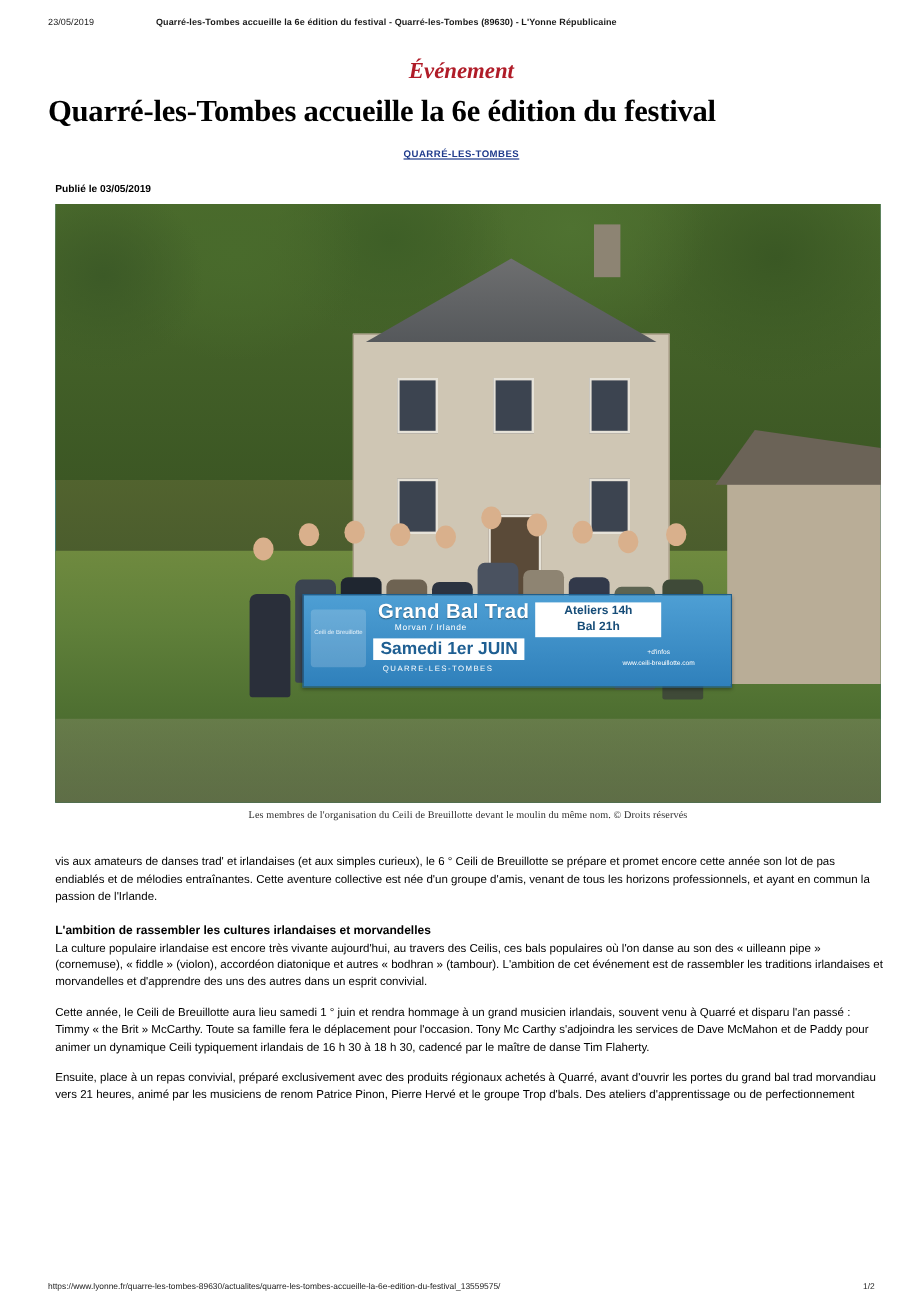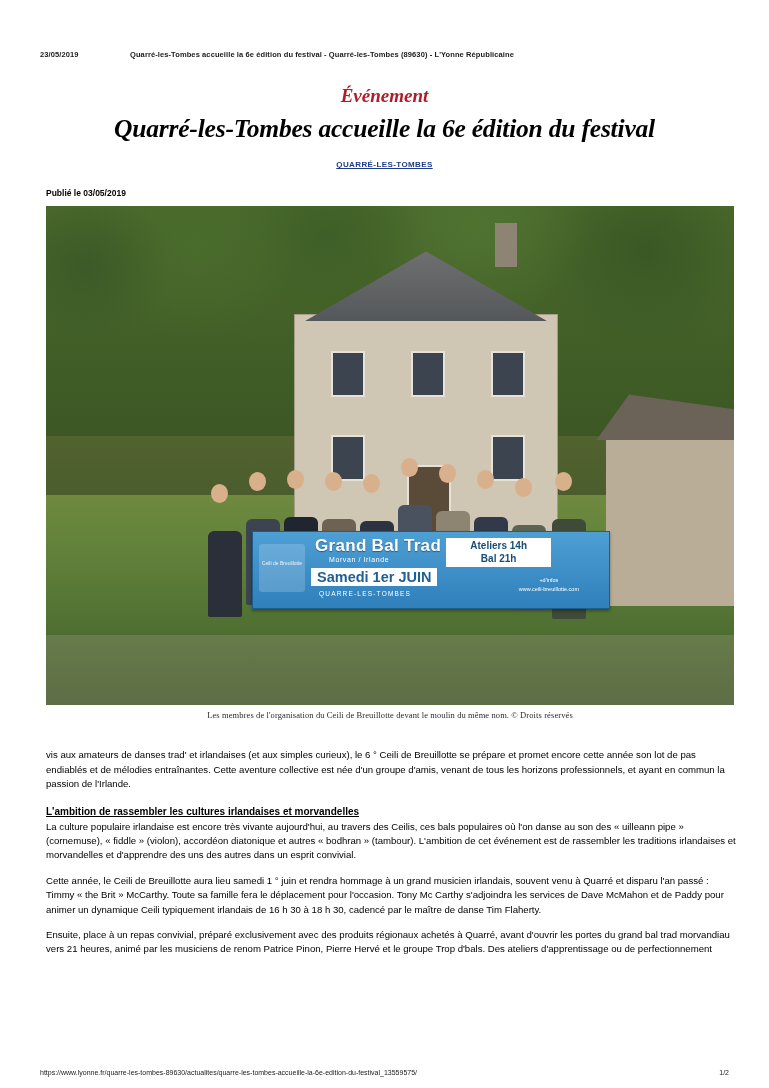--- a/index.html
+++ b/index.html
@@ -27,48 +27,45 @@
     display: flex;
     align-items: baseline;
     font-size: 7.5px;
     color: #1a1a1a;
     padding-top: 14px;
     letter-spacing: 0.1px;
   }
   .print-header .date {
     width: 90px;
     flex: 0 0 auto;
-    font-weight: bold;
-    margin-top: 36px;
+    font-weight: normal;
   }
   .print-header .doc-title {
     flex: 1 1 auto;
     text-align: left;
     font-weight: bold;
     padding-right: 70px;
   }
   
   .kicker {
     text-align: center;
     font-family: "Liberation Serif", serif;
     font-style: italic;
     font-weight: bold;
     color: #b01c28;
     font-size: 19px;
     margin-top: 26px;
   }
   .headline {
-    text-align: center;
     font-family: "Liberation Serif", serif;
     font-weight: bold;
     font-size: 25.5px;
     line-height: 1.15;
     margin-top: 7px;
     letter-spacing: -0.2px;
-    font-style: italic;
   }
   .section-tag {
     text-align: center;
     margin-top: 11px;
     font-size: 8px;
     font-weight: bold;
     letter-spacing: 0.4px;
   }
   .section-tag a {
     color: #1f3b8c;
@@ -249,21 +246,20 @@
     margin-left: 6px;
     width: 690px;
     font-size: 9.6px;
     line-height: 1.50;
   }
   .body p { margin: 0 0 11px 0; }
   .body h2 {
     font-size: 10px;
     font-weight: bold;
     margin: 12px 0 1px 0;
-    text-decoration: underline;
   }
   
   .print-footer {
     position: absolute;
     left: 40px; right: 40px; bottom: 12px;
     display: flex;
     justify-content: space-between;
     align-items: baseline;
     font-size: 7px;
     color: #1a1a1a;

